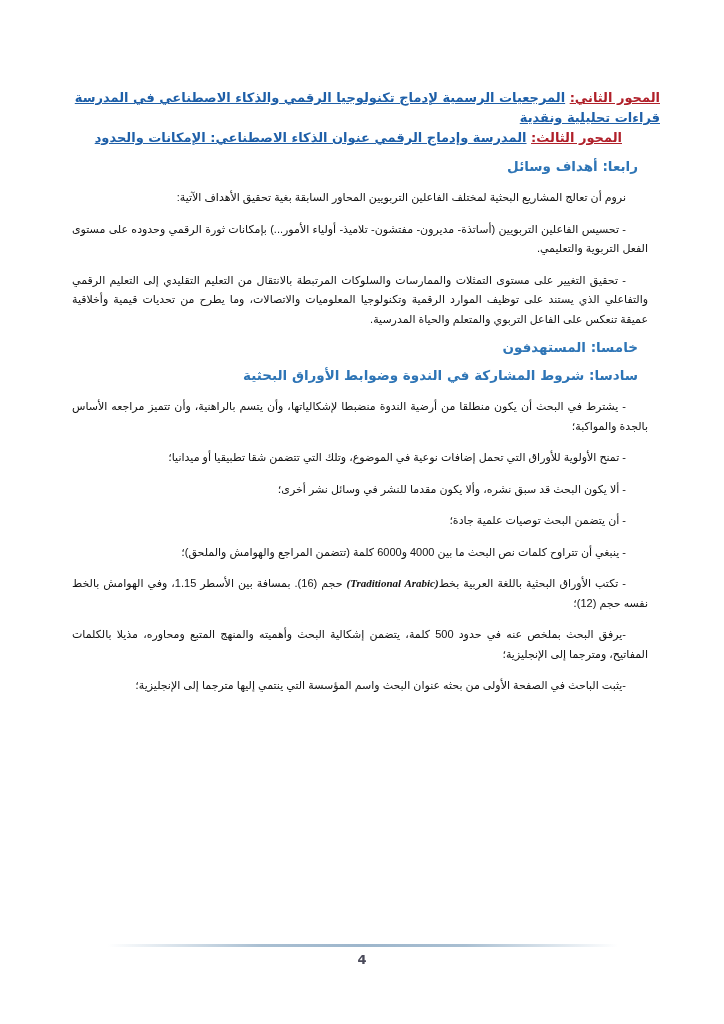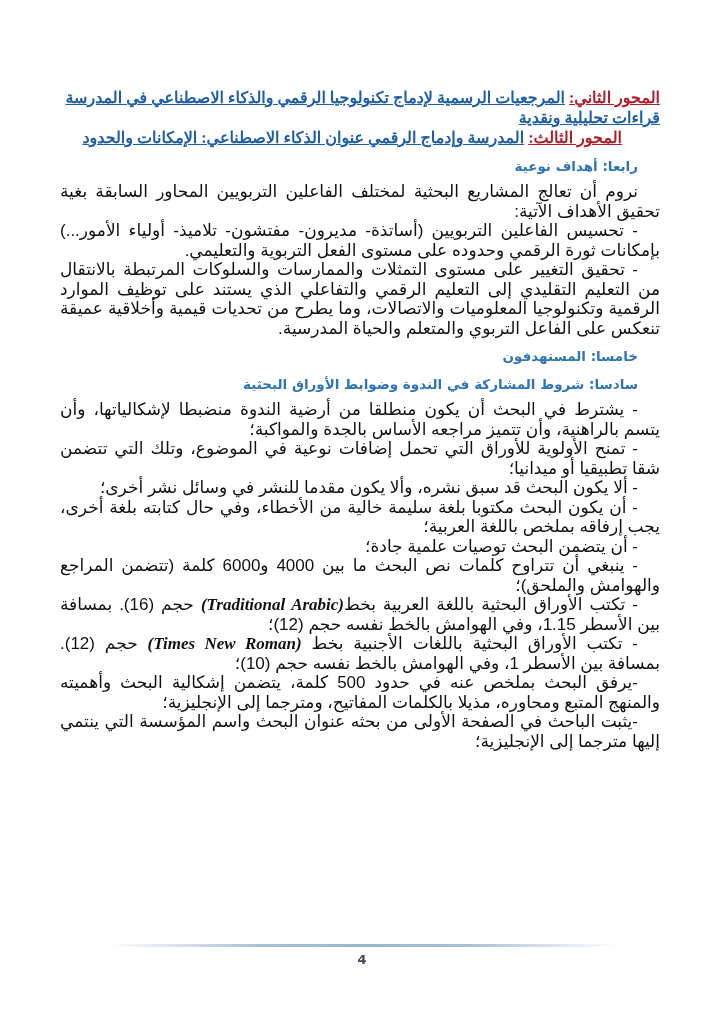--- a/index.html
+++ b/index.html
@@ -1,26 +1,26 @@
 <!DOCTYPE html>
 <html lang="ar" dir="rtl"><head>
 <meta charset="utf-8">
 <style>
   html, body { margin: 0; padding: 0; background: #ffffff; }
   body { width: 724px; height: 1024px; overflow: hidden; position: relative;
          font-family: "DejaVu Sans", "Liberation Sans", sans-serif; color: #111; }
   .page { position: absolute; left: 60px; top: 88px; width: 600px; direction: rtl; }
-  .axes { text-align: right; font-weight: bold; font-size: 16px; line-height: 20px; margin-bottom: 8px; font-family: Liberation Serif, serif; }
+  .axes { text-align: right; font-weight: bold; font-size: 13px; line-height: 20px; margin-bottom: 8px; }
   .axis-line { display: block; }
   .axis-line.indent1 { padding-right: 38px; }
   .axis-label { color: #b0202a; text-decoration: underline; text-decoration-color: #b0202a; }
   .axis-text { color: #1e5fa8; text-decoration: underline; text-decoration-color: #1e5fa8; }
   .section-heading { color: #2e75b6; font-weight: bold; font-size: 13.5px; margin: 8px 22px 6px 0; line-height: 20px; }
-  .para { font-family: "Liberation Sans", "DejaVu Sans", sans-serif; font-size: 17px; line-height: 19.5px;
-          text-align: justify; text-align-last: right; margin: 0; }
+  .para { font-family: "Liberation Sans", "DejaVu Sans", sans-serif; font-size: 11px; line-height: 19.5px;
+          text-align: justify; text-align-last: right; margin: 12px; }
   .para .first { padding-right: 22px; }
   .para.spaced { margin-bottom: 6px; }
   .latin { font-family: "Liberation Serif", serif; font-style: italic; direction: ltr; unicode-bidi: embed; font-weight: bold; }
   .footer-rule { position: absolute; left: 108px; top: 944px; width: 510px; height: 3px;
                  background: linear-gradient(to right, rgba(160,180,200,0), #a9bfd2 30%, #9db6cc 50%, #a9bfd2 70%, rgba(160,180,200,0)); }
   .page-number { position: absolute; left: 0; width: 724px; top: 952px; text-align: center;
                  font-family: "DejaVu Sans", sans-serif; font-weight: bold; font-size: 13px; color: #4a4a5a; direction: ltr; }
 </style>
 </head>
 <body>
@@ -31,34 +31,32 @@
     <span class="axis-line">
       <span class="axis-label">المحور الثاني:</span>
       <span class="axis-text">المرجعيات الرسمية لإدماج تكنولوجيا الرقمي والذكاء الاصطناعي في المدرسة قراءات تحليلية ونقدية</span>
     </span>
     <span class="axis-line indent1">
       <span class="axis-label">المحور الثالث:</span>
       <span class="axis-text">المدرسة وإدماج الرقمي عنوان الذكاء الاصطناعي: الإمكانات والحدود</span>
     </span>
   </div>
 
-  <div class="section-heading">رابعا: أهداف نوعية</div>
+  <div class="section-heading">رابعا: أهداف وسائل</div>
   <p class="para"><span class="first">نروم أن تعالج المشاريع البحثية لمختلف الفاعلين التربويين المحاور السابقة بغية تحقيق الأهداف الآتية:</span></p>
   <p class="para"><span class="first">- تحسيس الفاعلين التربويين (أساتذة- مديرون- مفتشون- تلاميذ- أولياء الأمور...) بإمكانات ثورة الرقمي وحدوده على مستوى الفعل التربوية والتعليمي.</span></p>
   <p class="para spaced"><span class="first">- تحقيق التغيير على مستوى التمثلات والممارسات والسلوكات المرتبطة بالانتقال من التعليم التقليدي إلى التعليم الرقمي والتفاعلي الذي يستند على توظيف الموارد الرقمية وتكنولوجيا المعلوميات والاتصالات، وما يطرح من تحديات قيمية وأخلاقية عميقة تنعكس على الفاعل التربوي والمتعلم والحياة المدرسية.</span></p>
 
   <div class="section-heading">خامسا: المستهدفون</div>
 
   <div class="section-heading">سادسا: شروط المشاركة في الندوة وضوابط الأوراق البحثية</div>
   <p class="para"><span class="first">- يشترط في البحث أن يكون منطلقا من أرضية الندوة منضبطا لإشكالياتها، وأن يتسم بالراهنية، وأن تتميز مراجعه الأساس بالجدة والمواكبة؛</span></p>
   <p class="para"><span class="first">- تمنح الأولوية للأوراق التي تحمل إضافات نوعية في الموضوع، وتلك التي تتضمن شقا تطبيقيا أو ميدانيا؛</span></p>
   <p class="para"><span class="first">- ألا يكون البحث قد سبق نشره، وألا يكون مقدما للنشر في وسائل نشر أخرى؛</span></p>
-  <p class="para"><span class="first">- أن يكون البحث مكتوبا بلغة سليمة خالية من الأخطاء، وفي حال كتابته بلغة أخرى، يجب إرفاقه بملخص باللغة العربية؛</span></p>
   <p class="para"><span class="first">- أن يتضمن البحث توصيات علمية جادة؛</span></p>
   <p class="para"><span class="first">- ينبغي أن تتراوح كلمات نص البحث ما بين 4000 و6000 كلمة (تتضمن المراجع والهوامش والملحق)؛</span></p>
   <p class="para"><span class="first">- تكتب الأوراق البحثية باللغة العربية بخط</span><span class="latin">(Traditional Arabic)</span><span> حجم (16). بمسافة بين الأسطر 1.15، وفي الهوامش بالخط نفسه حجم (12)؛</span></p>
-  <p class="para"><span class="first">- تكتب الأوراق البحثية باللغات الأجنبية بخط </span><span class="latin">(Times New Roman)</span><span> حجم (12). بمسافة بين الأسطر 1، وفي الهوامش بالخط نفسه حجم (10)؛</span></p>
   <p class="para"><span class="first">-يرفق البحث بملخص عنه في حدود 500 كلمة، يتضمن إشكالية البحث وأهميته والمنهج المتبع ومحاوره، مذيلا بالكلمات المفاتيح، ومترجما إلى الإنجليزية؛</span></p>
   <p class="para"><span class="first">-يثبت الباحث في الصفحة الأولى من بحثه عنوان البحث واسم المؤسسة التي ينتمي إليها مترجما إلى الإنجليزية؛</span></p>
 </div>
 
 <div class="footer-rule"></div>
 <div class="page-number">4</div>
 
 </body></html>

